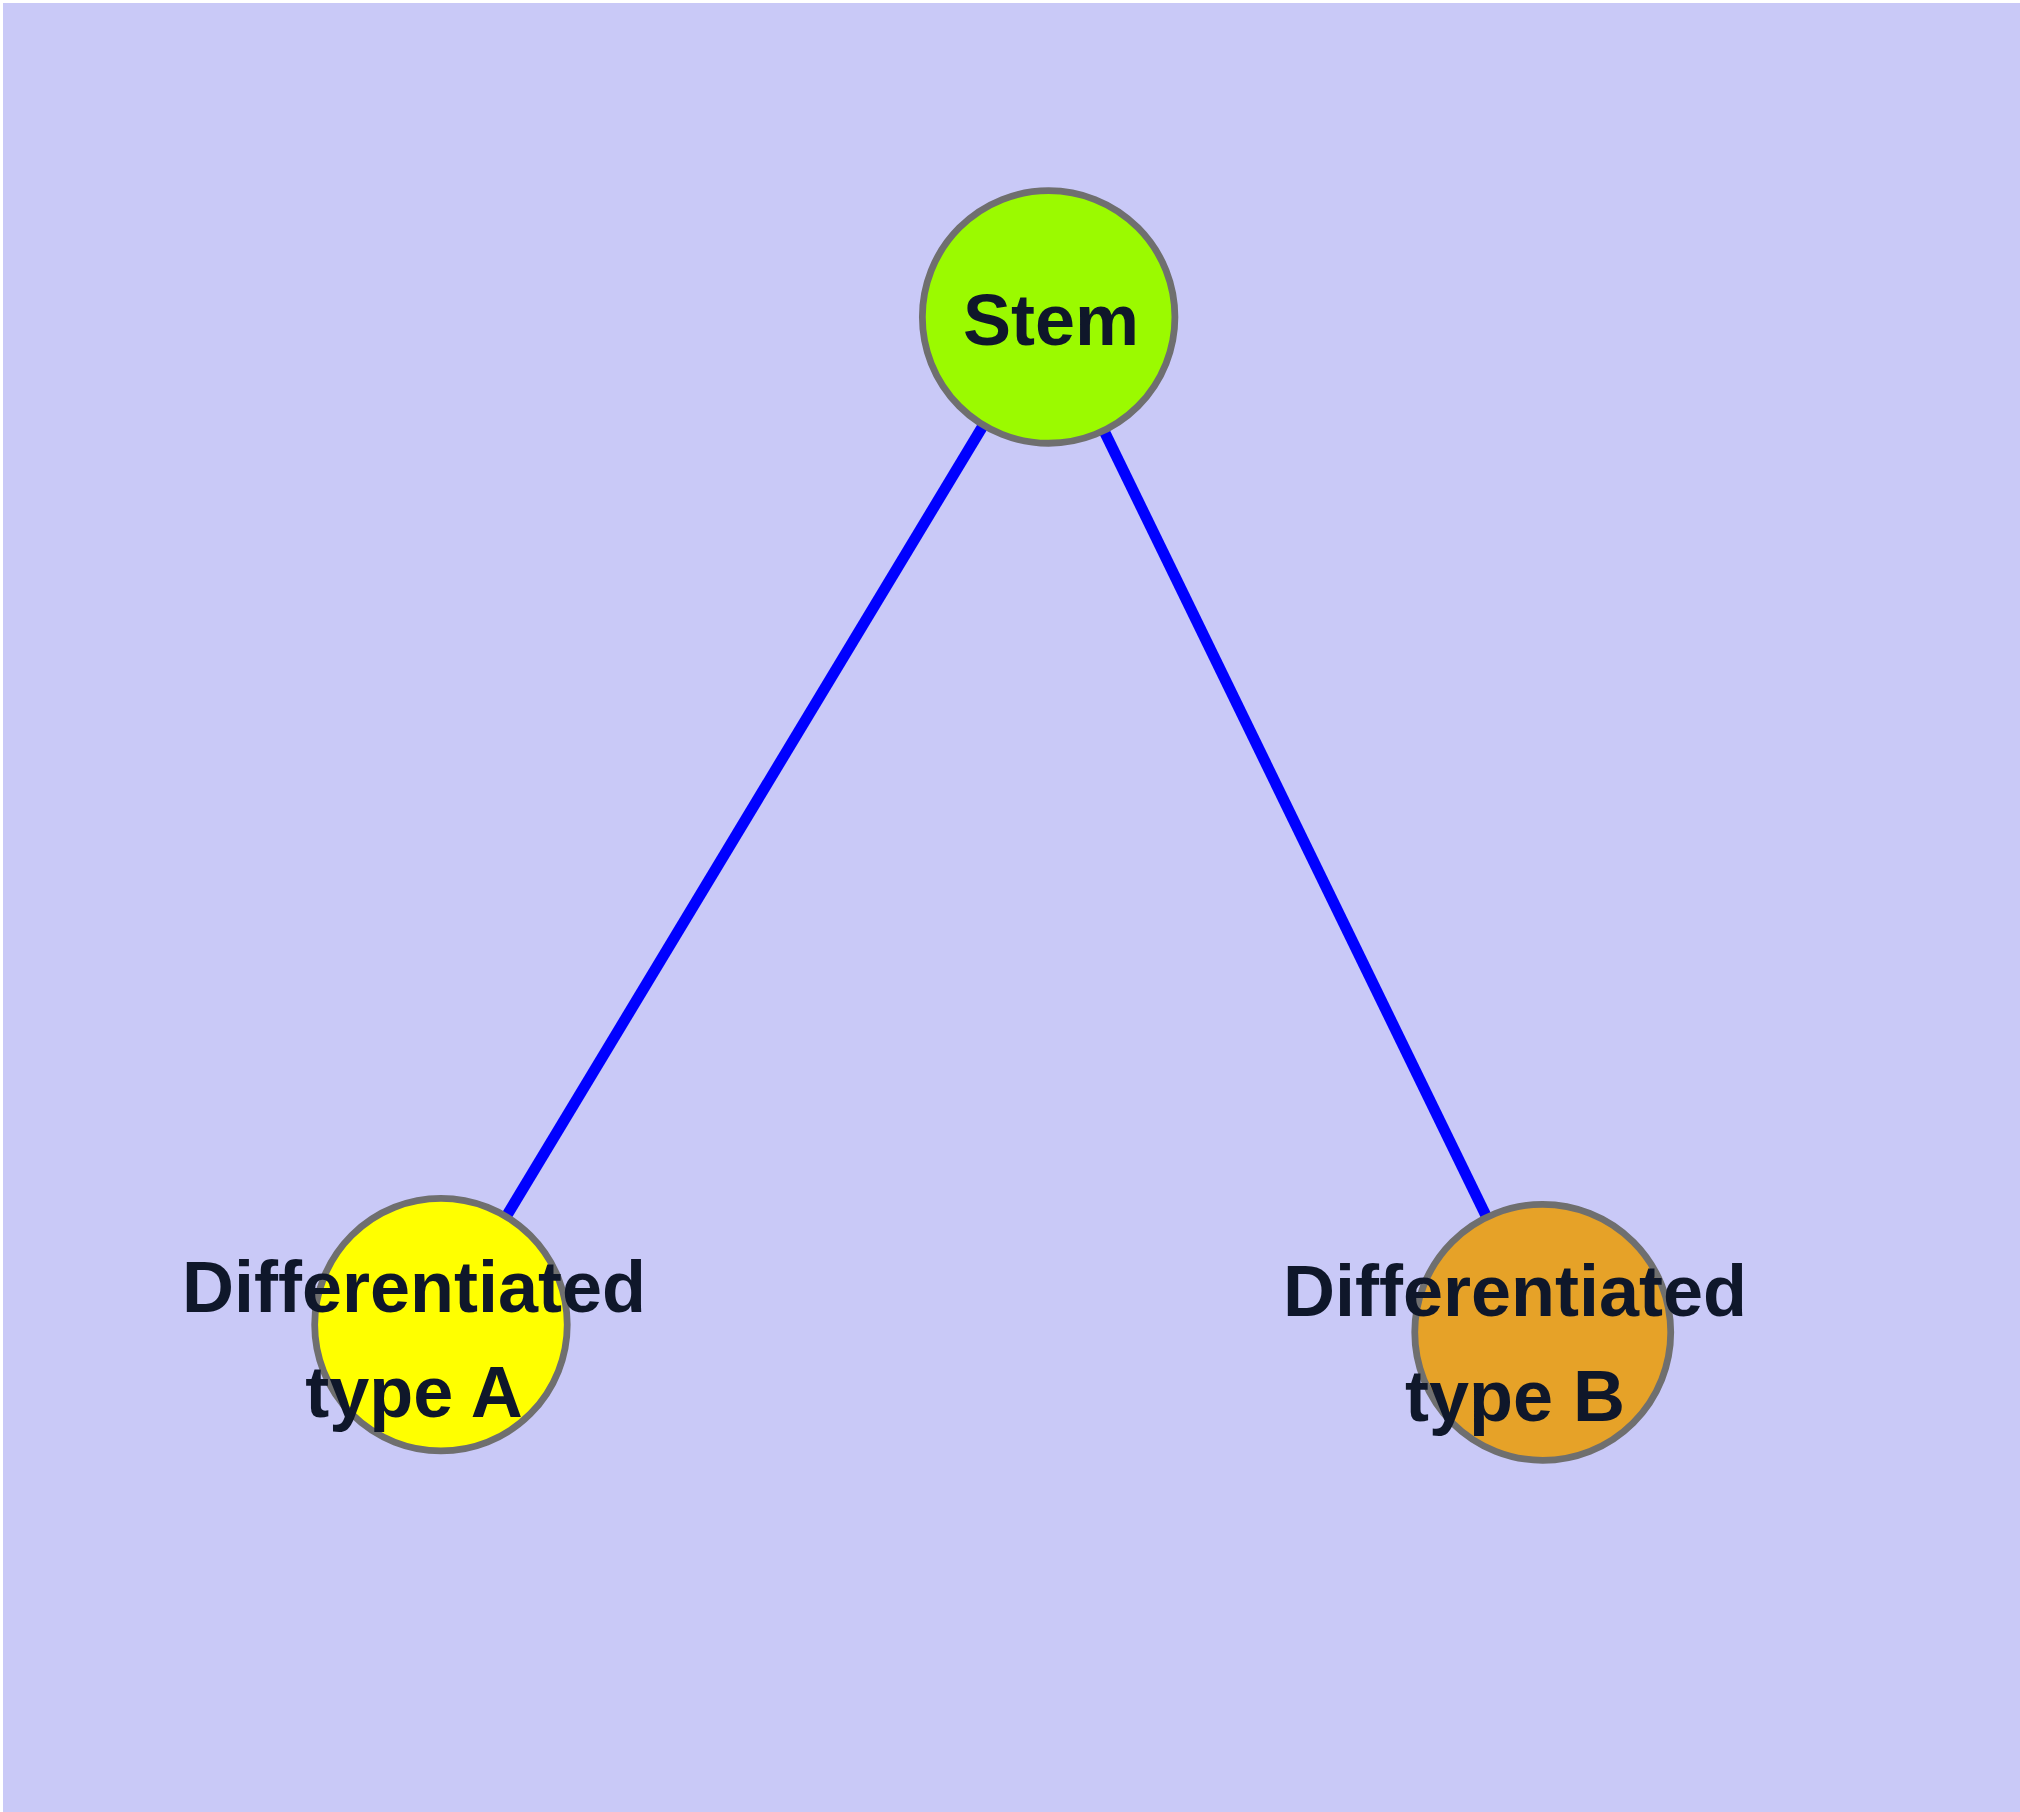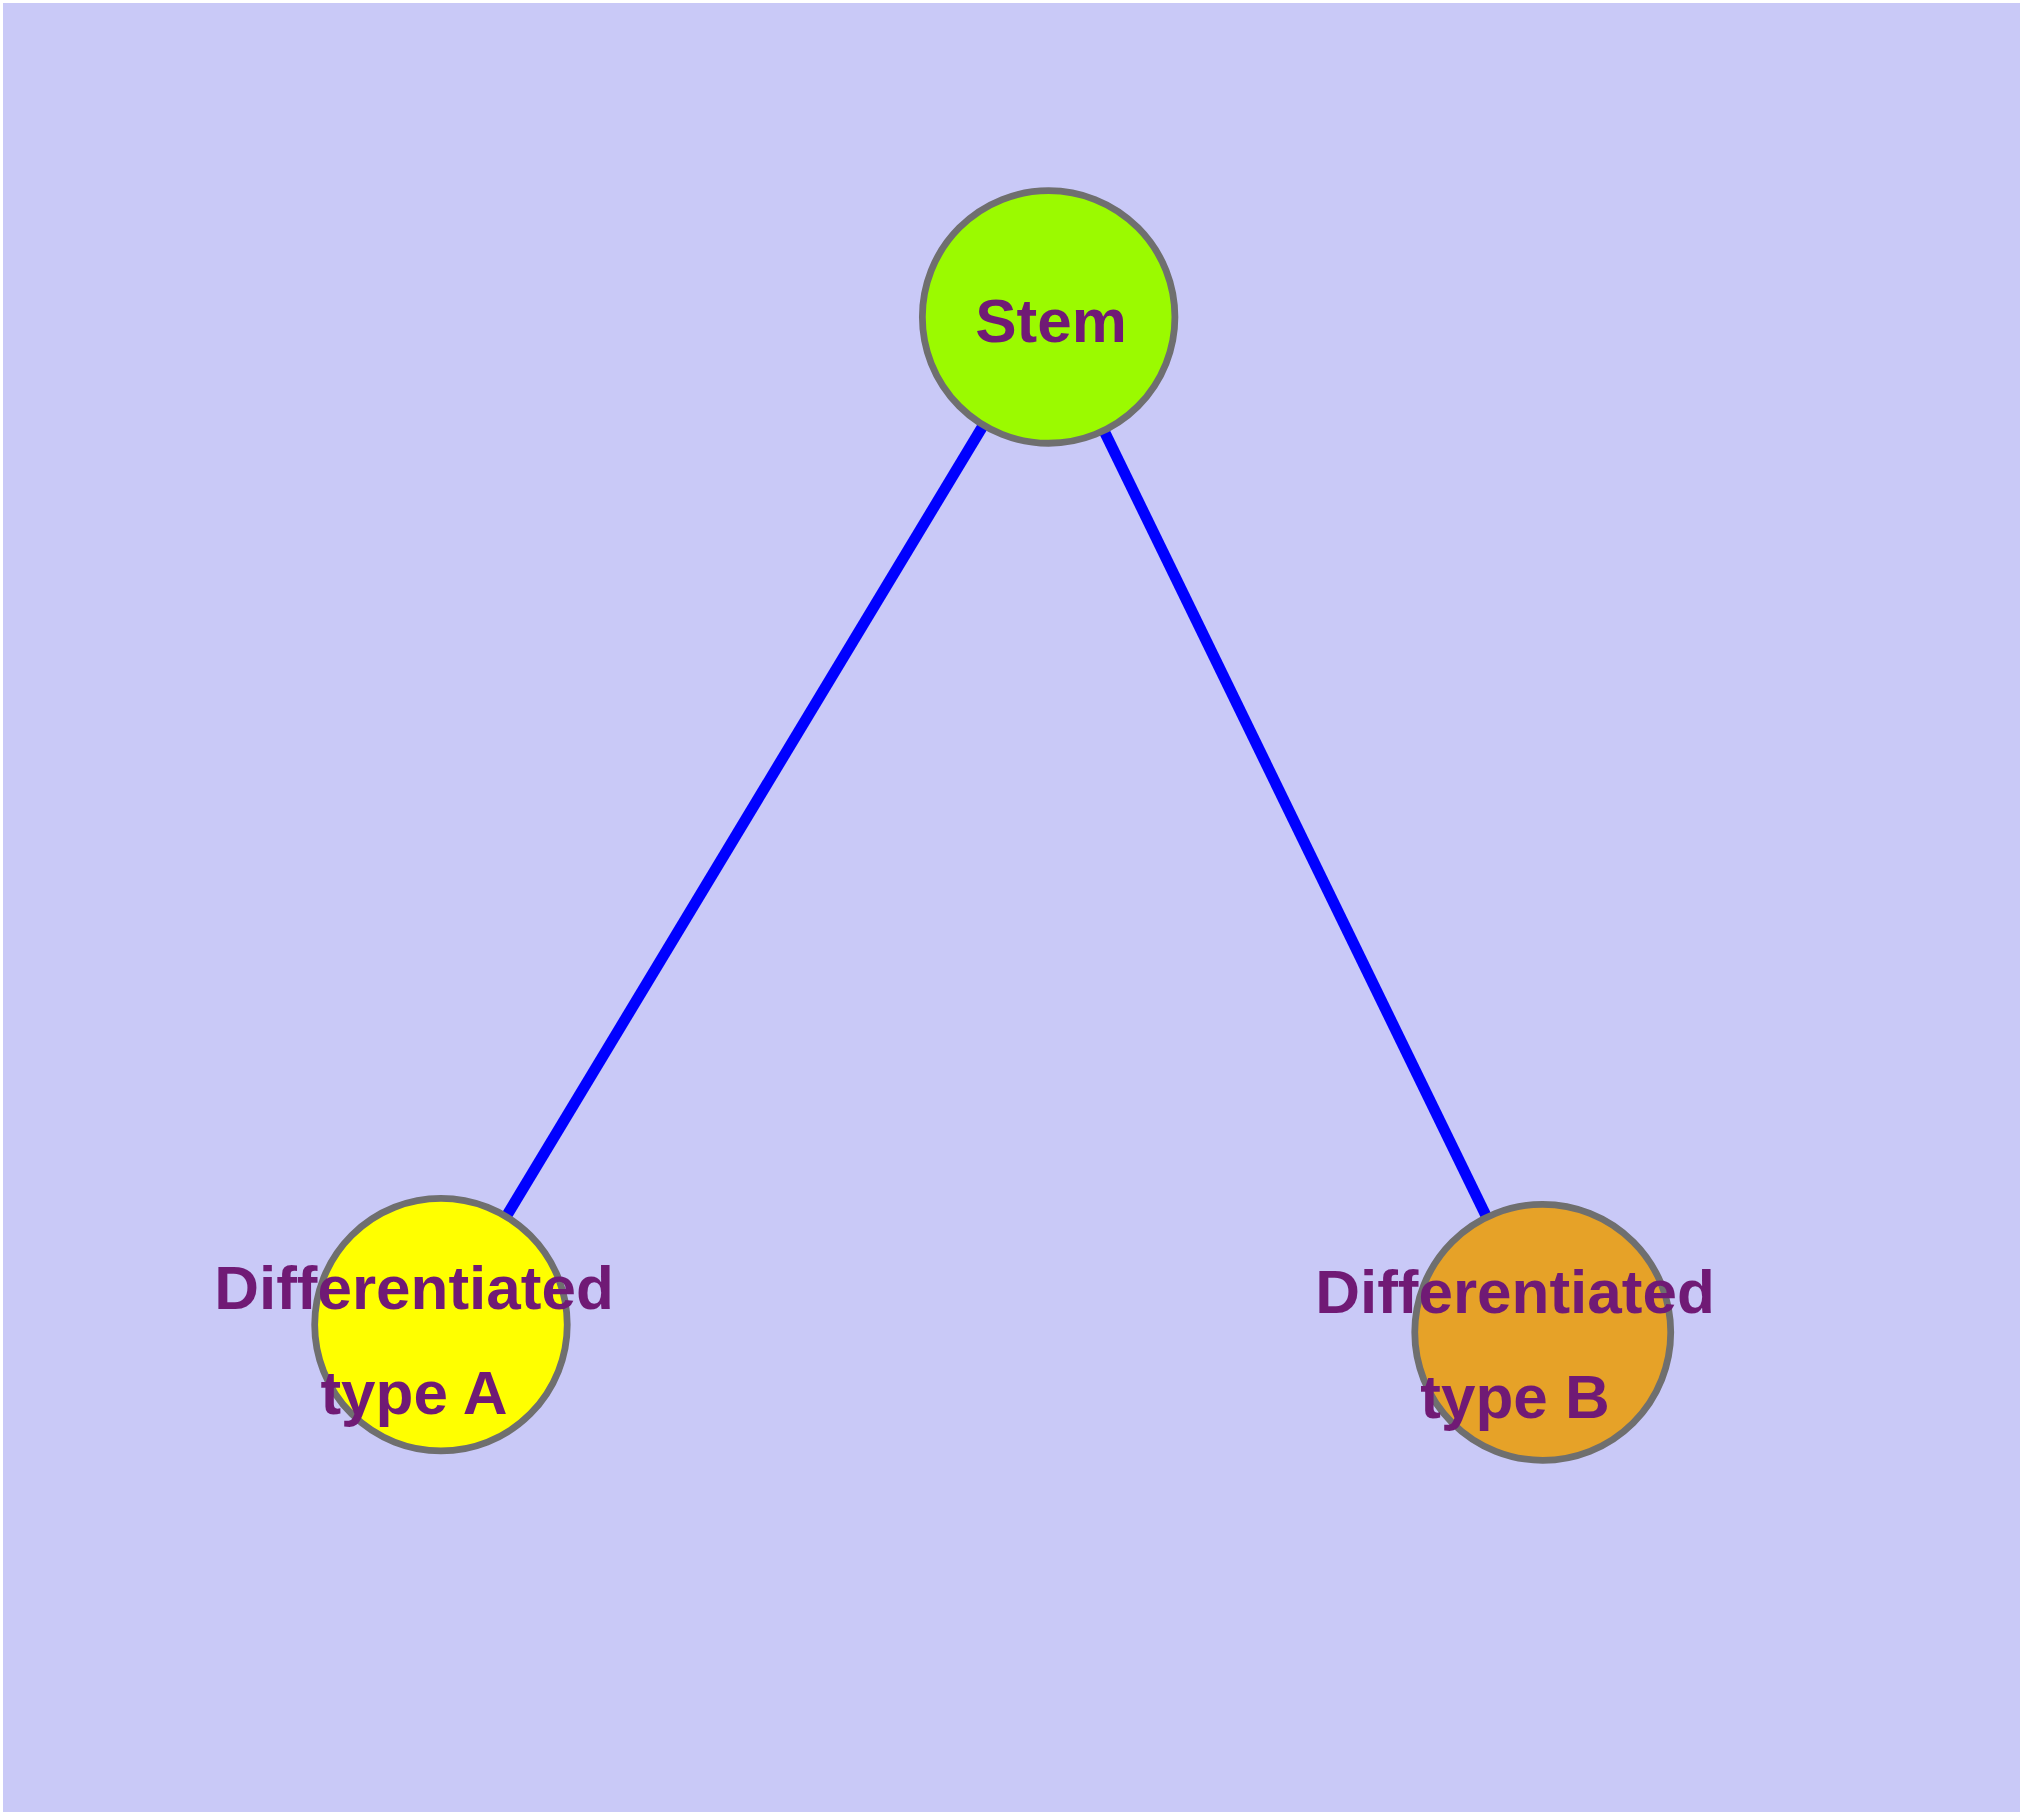--- a/index.html
+++ b/index.html
@@ -27,23 +27,23 @@
     stroke-width: 13px;
     fill: none;
   }
   .node {
     stroke-width: 8px;
   }
   .node-label {
     position: absolute;
     transform: translate(-50%, -50%);
     font-weight: bold;
-    font-size: 62px;
+    font-size: 72px;
     line-height: 105px;
-    color: #701a75;
+    color: #0f172a;
     text-align: center;
     white-space: pre-line;
     letter-spacing: 0px;
   }
   .label-stem  { left: 1051px; top: 320px; }
   .label-type-a { left: 414px;  top: 1340px; }
   .label-type-b { left: 1515px; top: 1344px; }
   .strip-top {
     position: absolute;
     left: 0; top: 0;

